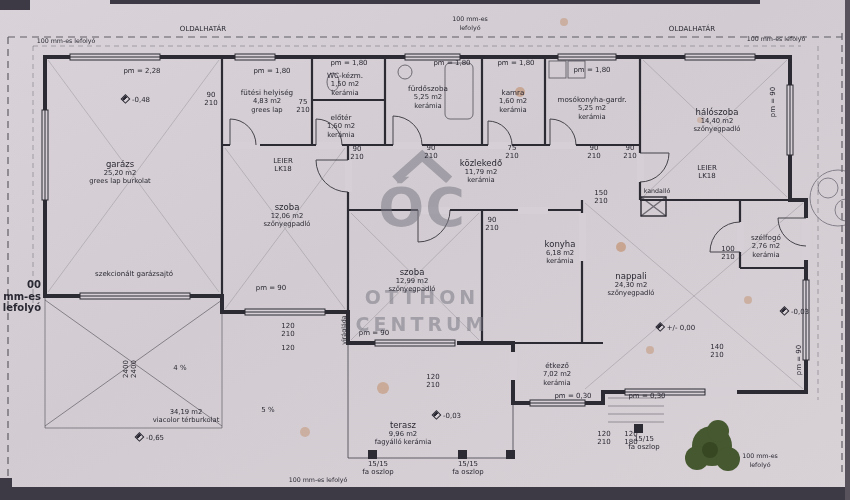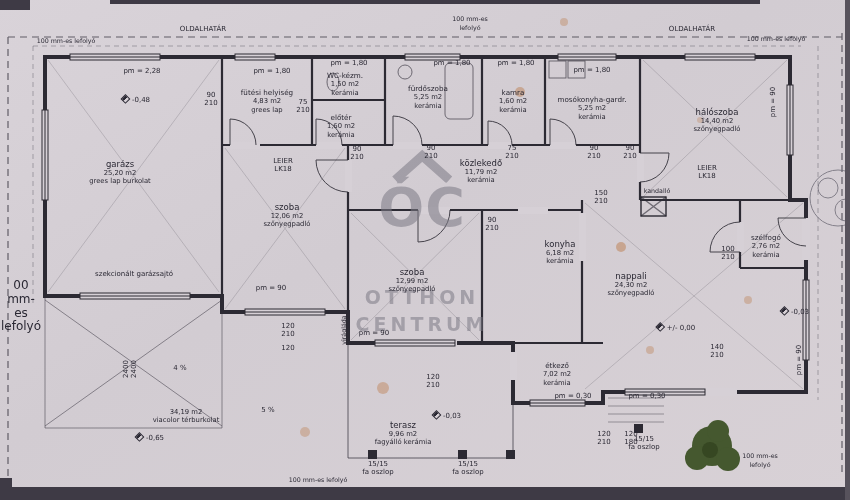--- a/index.html
+++ b/index.html
@@ -2,21 +2,21 @@
 <html><head>
 <meta charset="utf-8">
 <style>
   html,body{margin:0;padding:0;background:#777;}
   .page{position:relative;width:850px;height:500px;overflow:hidden;
     background:linear-gradient(150deg,#d9d3d9 0%,#d2ccd2 45%,#d8d1d6 100%);
     font-family:"DejaVu Sans",sans-serif;color:#2a2833;}
   .plan{position:absolute;left:0;top:0;}
   .t{position:absolute;transform:translate(-50%,-50%);text-align:center;
      font-size:8px;line-height:1.18;white-space:nowrap;}
-  .tl{position:absolute;text-align:center;font-size:12px;line-height:1.15;}
+  .tl{position:absolute;text-align:right;font-size:10px;line-height:1.15;font-weight:bold;}
   .vert{transform:translate(-50%,-50%) rotate(-90deg);}
   .rn{font-size:8.5px;}
   .rns{font-size:7.2px;margin-top:8px;}
   .sub{font-size:6.8px;}
   .s7{font-size:7px;}
   .s6{font-size:6.3px;}
   .dia{display:inline-block;width:5px;height:5px;border:1px solid #2a2833;
        transform:rotate(45deg);margin-right:3px;
        background:linear-gradient(90deg,#2a2833 50%,transparent 50%);}
   .wm-mark{opacity:.55;}

